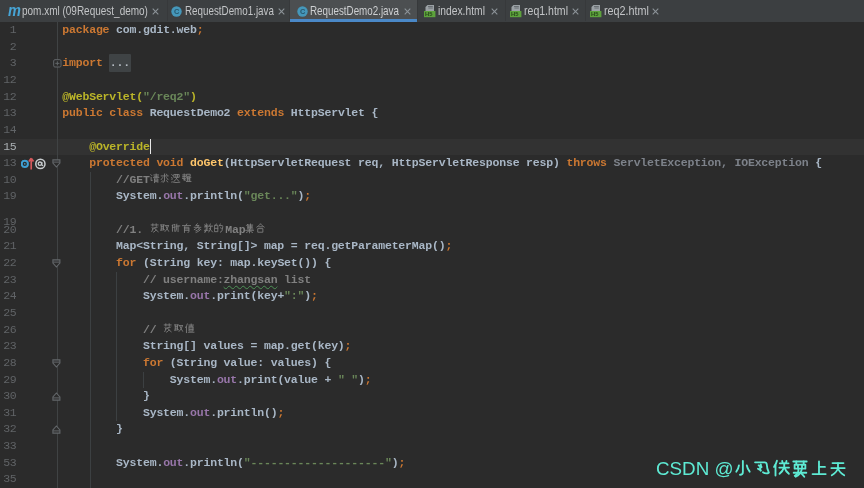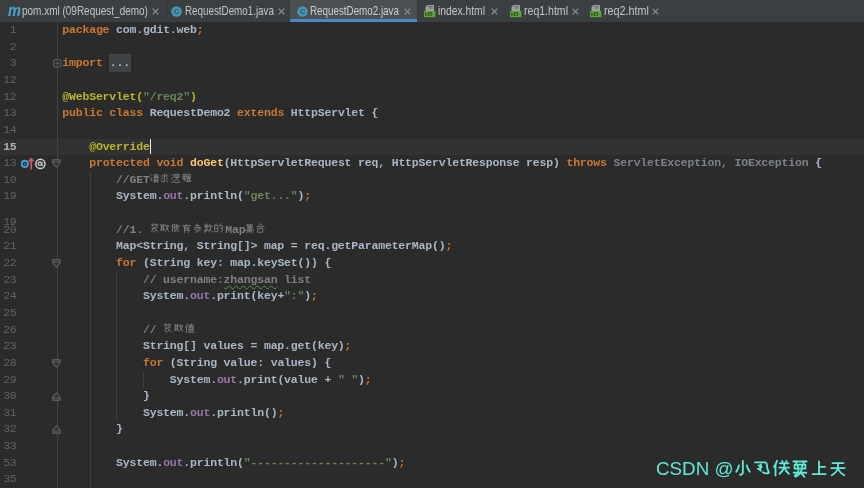--- a/index.html
+++ b/index.html
@@ -294,21 +294,21 @@
 <div class="gut" style="top:71.93px;line-height:16.643px;color:#606366">12</div>
 <div class="gut" style="top:88.57px;line-height:16.643px;color:#606366">12</div>
 <div class="cl" style="top:88.57px">
     <span class="code"><span class="a">@WebServlet(</span><span class="s">"/req2"</span><span class="a">)</span></span>
   </div>
 <div class="gut" style="top:105.22px;line-height:16.643px;color:#606366">13</div>
 <div class="cl" style="top:105.22px">
     <span class="code"><span class="k">public class</span> RequestDemo2 <span class="k">extends</span> HttpServlet {</span>
   </div>
 <div class="gut" style="top:121.86px;line-height:16.643px;color:#606366">14</div>
-<div class="gut" style="top:138.50px;line-height:16.643px;color:#abb0b3;font-weight:bold">15</div>
+<div class="gut" style="top:138.50px;line-height:16.643px;color:#abb0b3;font-weight:normal">15</div>
 <div class="cl" style="top:138.50px">
     <span class="code">    <span class="a">@Override</span></span>
   </div>
 <div class="gut" style="top:155.14px;line-height:16.643px;color:#606366">13</div>
 <div class="cl" style="top:155.14px">
     <span class="code">    <span class="k">protected void</span> <span class="m">doGet</span>(HttpServletRequest req, HttpServletResponse resp) <span class="k">throws</span> <span class="g">ServletException, IOException</span> {</span>
   </div>
 <div class="gut" style="top:171.79px;line-height:16.643px;color:#606366">10</div>
 <div class="cl" style="top:171.79px">
     <span class="code">        <span class="c">//GET<svg class="ck" style="width:10.8px;height:12.6px;vertical-align:-2.2px" viewBox="1.14 0 13.71 16" fill="none" stroke="currentColor" stroke-width="1.3" stroke-linecap="round" stroke-linejoin="round">

